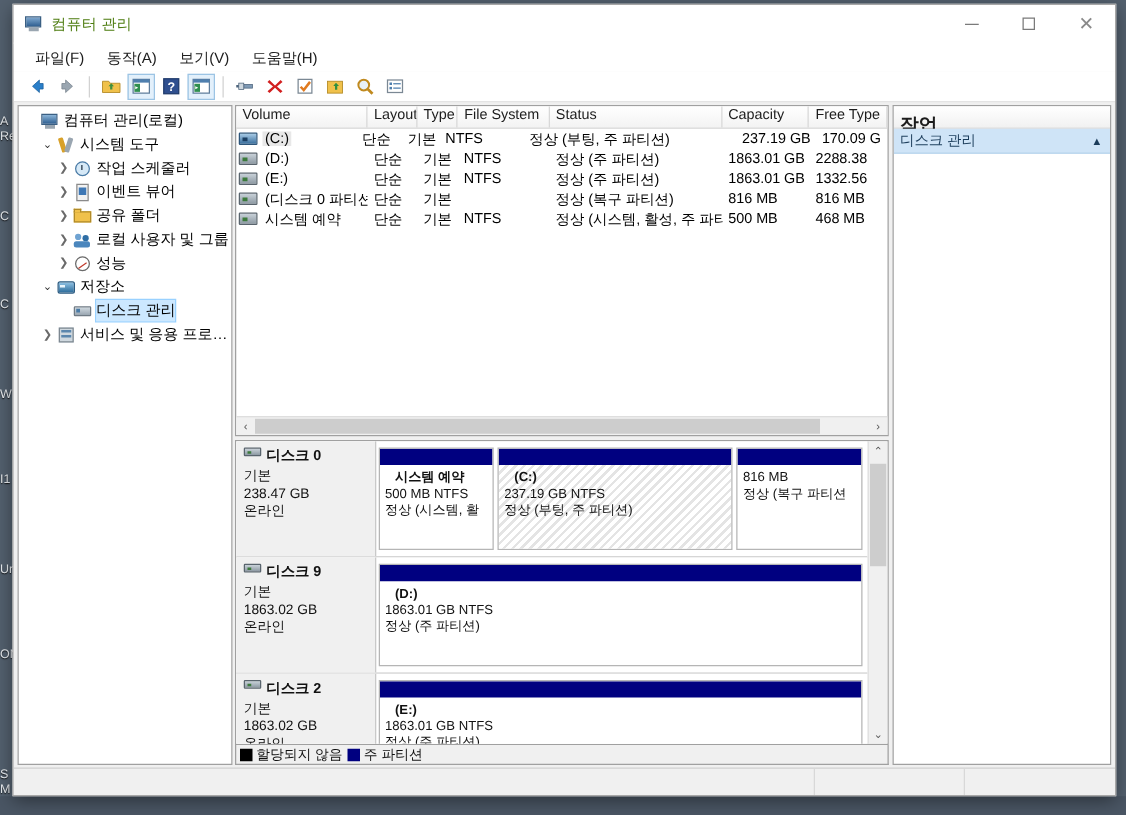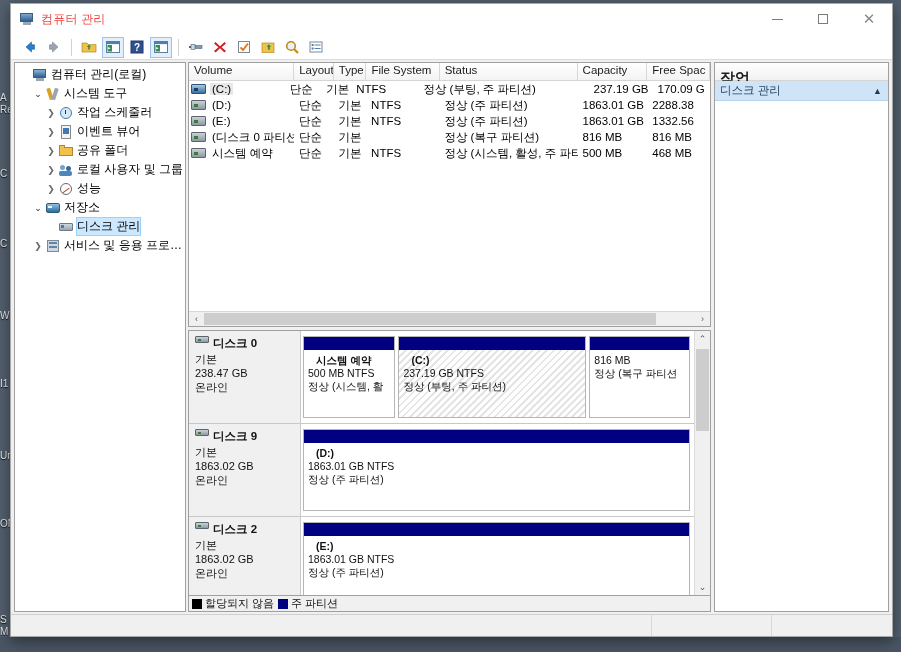--- a/index.html
+++ b/index.html
@@ -63,21 +63,21 @@
     position: absolute; left: 1px; top: 2px;
     width: 13px; height: 9px;
     background: linear-gradient(#7fa8cf,#2f5f91);
     border: 1px solid #3a5f83;
   }
   .title-icon .base {
     position: absolute; left: 4px; top: 11px;
     width: 8px; height: 3px; background: #9aa6b1;
   }
   .title-text {
-    font-size: 12px; color: #ef4444;
+    font-size: 12px; color: #4d7c0f;
     letter-spacing: .2px;
   }
   .win-btns { margin-left: auto; display: flex; height: 31px; }
   .win-btn {
     width: 46px; height: 31px;
     display: flex; align-items: center; justify-content: center;
     color: #6b6b6b; font-size: 13px;
   }
   .glyph-min { width: 11px; height: 1px; background: #7a7a7a; }
   .glyph-max { width: 10px; height: 10px; border: 1px solid #7a7a7a; }
@@ -467,20 +467,26 @@
         </div>
       <div class="win-btn">
           <div class="glyph-max"></div>
         </div>
       <div class="win-btn close">
           <span class="glyph-close">✕</span>
         </div>
     </div>
   </div>
 
+  <div class="menubar" id="menubar">
+      <div class="menu-item">파일(F)</div>
+      <div class="menu-item">동작(A)</div>
+      <div class="menu-item">보기(V)</div>
+      <div class="menu-item">도움말(H)</div>
+    </div>
 
   <div class="toolbar" id="toolbar">
       <div class="tb-btn">
         <svg width="16" height="16" viewBox="0 0 16 16">
           <path d="M9.5 3 L4 8 L9.5 13 L9.5 10.2 L12.5 10.2 L12.5 5.8 L9.5 5.8 Z" fill="#2a7fc9" stroke="#1a5e9c" stroke-width=".6"></path>
         </svg>
       </div>
       <div class="tb-btn">
         <svg width="16" height="16" viewBox="0 0 16 16">
           <path d="M6.5 3 L12 8 L6.5 13 L6.5 10.2 L3.5 10.2 L3.5 5.8 L6.5 5.8 Z" fill="#9aa6b1" stroke="#77828c" stroke-width=".6"></path>
@@ -655,21 +661,21 @@
     <div class="centerpane">
 
       <div class="vollist">
         <div class="vl-head" id="vl-head">
             <div class="hc" style="width: 118px;">Volume</div>
             <div class="hc" style="width: 44px;">Layout</div>
             <div class="hc" style="width: 36px;">Type</div>
             <div class="hc" style="width: 82px;">File System</div>
             <div class="hc" style="width: 155px;">Status</div>
             <div class="hc" style="width: 78px;">Capacity</div>
-            <div class="hc" style="width: 70px;">Free Spac</div>
+            <div class="hc" style="width: 70px;">Free Type</div>
           </div>
         <div class="vl-body" id="vl-body">
             <div class="vl-row sel">
               <div class="c vol" style="width: 118px;">
                 <span class="vol-ico blue"></span>
                 <span class="volname">(C:)</span>
               </div>
               <div class="c" style="width: 44px;">단순</div>
               <div class="c" style="width: 36px;">기본</div>
               <div class="c" style="width: 82px;">NTFS</div>

